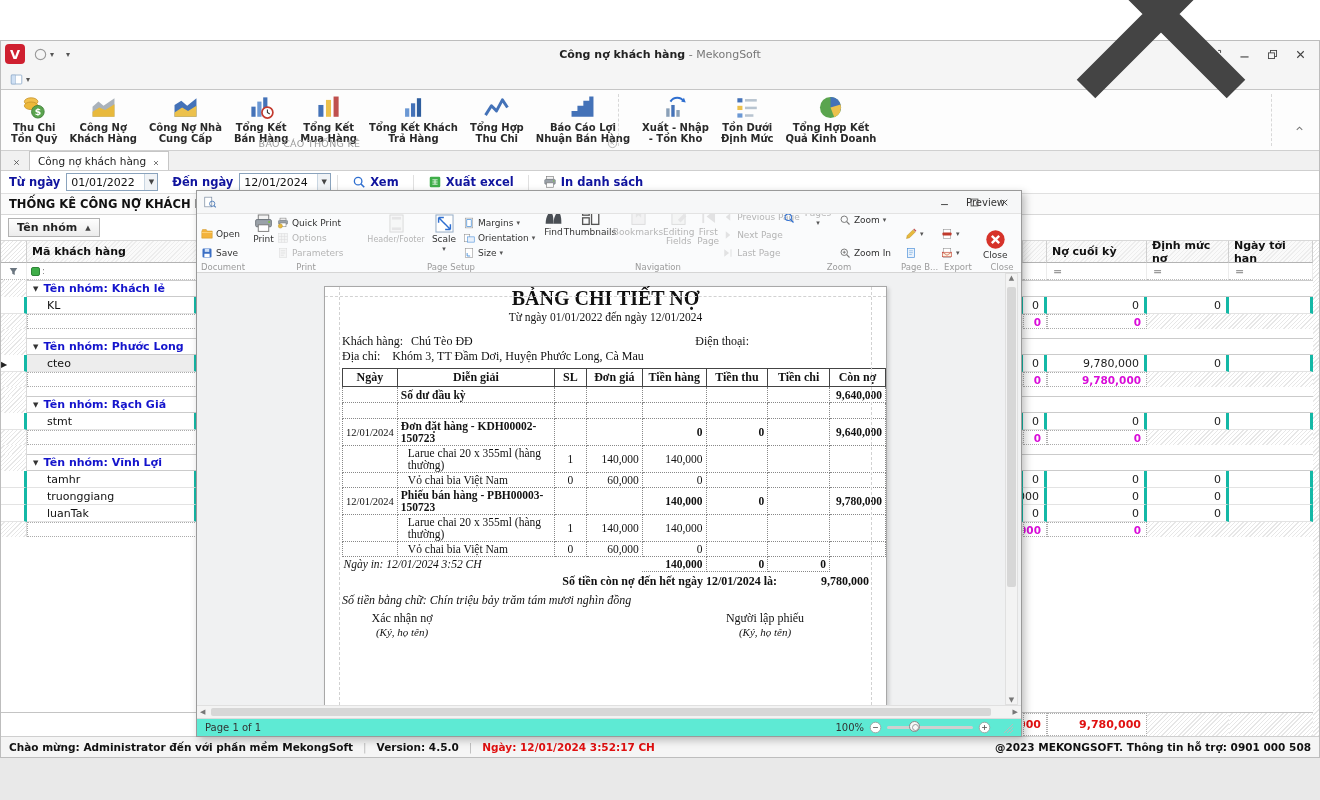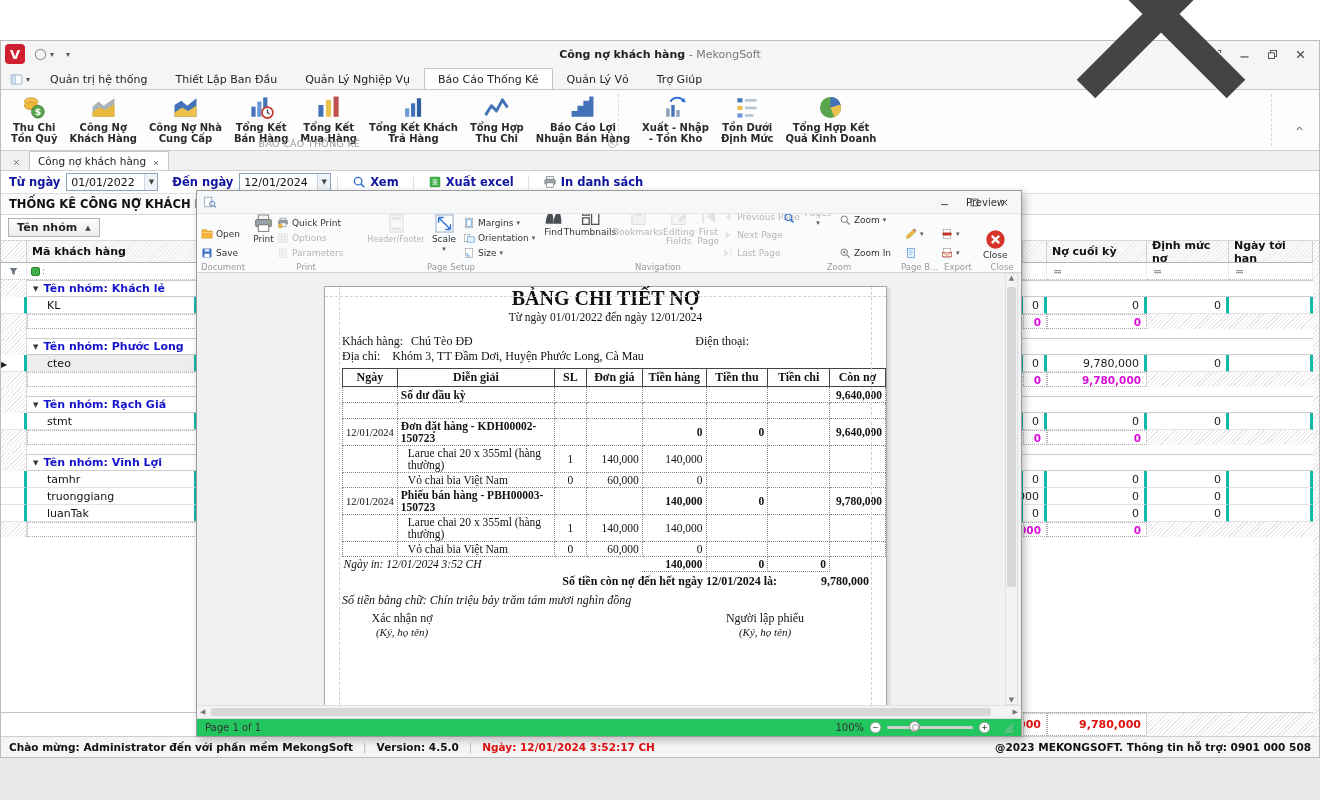--- a/index.html
+++ b/index.html
@@ -185,21 +185,21 @@
   .sigblk .sub{font-style:italic;font-size:11px}
   .sig-l{left:15px;width:124px}
   .sig-r{left:375px;width:130px}
 
   .pv-vscroll{position:absolute;right:3px;top:0;bottom:0;width:13px;background:#f3f3f3;border:1px solid #e0e0e0;
     display:flex;flex-direction:column;align-items:center;justify-content:space-between;font-size:7px;color:#777}
   .pv-vthumb{position:absolute;left:1px;right:1px;top:13px;height:300px;background:#d7d7d7;border-radius:2px}
   .pv-hscroll{height:13px;flex:none;background:#f3f3f3;border-top:1px solid #e0e0e0;position:relative;
     display:flex;align-items:center;justify-content:space-between;padding:0 3px;font-size:7px;color:#777}
   .pv-hthumb{position:absolute;left:14px;right:30px;top:2px;bottom:2px;background:#d7d7d7;border-radius:2px}
-  .pv-status{height:18px;flex:none;background:#22c55e;border-top:1px solid #dcdcdc;display:flex;align-items:center;
+  .pv-status{height:18px;flex:none;background:#5eead4;border-top:1px solid #dcdcdc;display:flex;align-items:center;
     padding:0 8px;font-size:10px;color:#333}
   .pv-status .zoomctl{margin-left:auto;display:flex;align-items:center;gap:5px}
   .zslider{position:relative;width:86px;height:3px;background:#cfcfcf;border-radius:2px}
   .zthumb{position:absolute;left:22px;top:-5px;width:11px;height:11px;border:1px solid #8a8a8a;border-radius:50%;background:#f8f8f8}
   .zthumb::after{content:"";position:absolute;left:2px;top:2px;width:5px;height:5px;border:1px solid #9a9a9a;border-radius:50%}
   .zbtn{width:13px;height:13px}
   .grip{width:11px;height:11px;margin-left:6px;background:
     linear-gradient(135deg,transparent 55%,#bbb 55%,#bbb 60%,transparent 60%,transparent 70%,#bbb 70%,#bbb 75%,transparent 75%,transparent 85%,#bbb 85%,#bbb 90%,transparent 90%)}
 </style>
 </head>
@@ -248,28 +248,20 @@
     </div>
 
     <div class="tabstrip">
       <div class="appmenu">
         <span class="ic16"><svg viewBox="0 0 16 16" width="100%" height="100%">
               <rect x="1.5" y="2.5" width="13" height="11" rx="1" fill="#fff" stroke="#8aa7c8"></rect>
               <rect x="1.5" y="2.5" width="5" height="11" fill="#cfe0f4" stroke="#8aa7c8" stroke-width=".6"></rect>
             </svg></span>
         <span class="dd">▾</span>
       </div>
-      <div id="ribbon-tabs" style="display:flex;align-items:flex-end">
-          <div class="rtab">Quản trị hệ thống</div>
-          <div class="rtab">Thiết Lập Ban Đầu</div>
-          <div class="rtab">Quản Lý Nghiệp Vụ</div>
-          <div class="rtab active">Báo Cáo Thống Kê</div>
-          <div class="rtab">Quản Lý Vỏ</div>
-          <div class="rtab">Trợ Giúp</div>
-        </div>
     </div>
 
     <div class="ribbon">
       <div id="ribbon-items">
           <div class="ritem">
             <span class="ric"><svg viewBox="0 0 32 32" width="100%" height="100%">
                 <ellipse cx="12" cy="9" rx="8" ry="4.5" fill="#f2c14e" stroke="#c9962e"></ellipse>
                 <ellipse cx="12" cy="14" rx="8" ry="4.5" fill="#edb83a" stroke="#c9962e"></ellipse>
                 <circle cx="20" cy="21" r="7.5" fill="#5aa44e" stroke="#3d7d35"></circle>
                 <text x="20" y="25" font-size="11" fill="#fff" text-anchor="middle" font-weight="bold">$</text>

